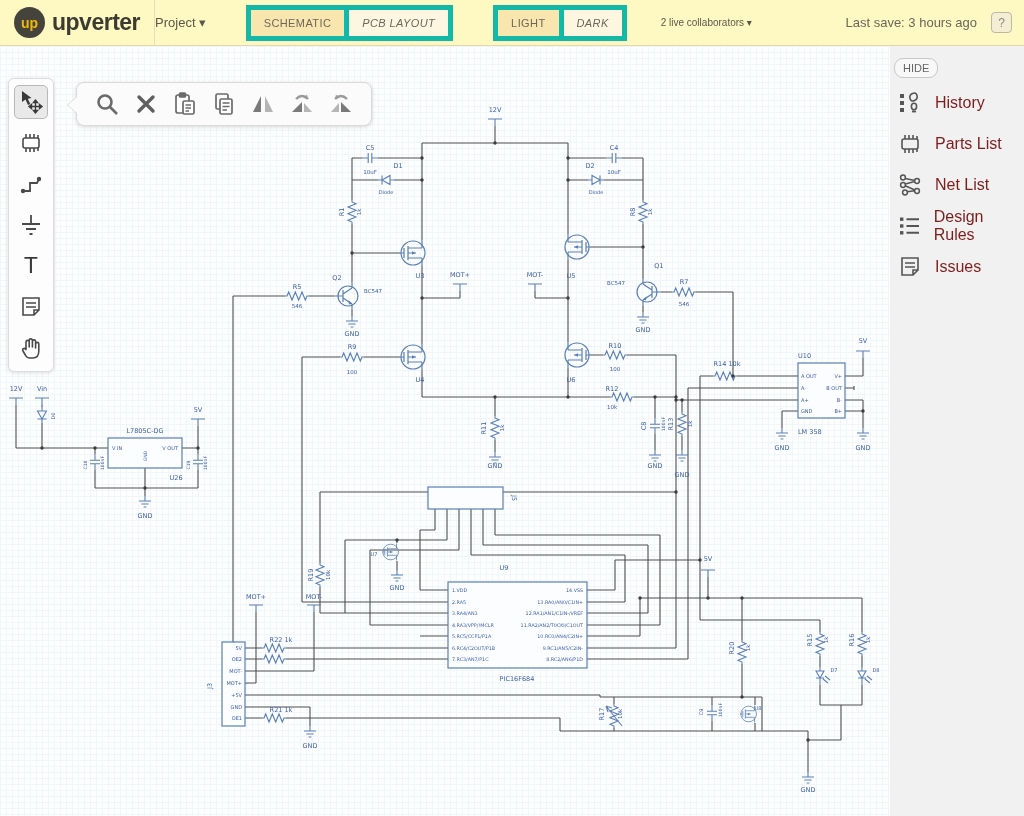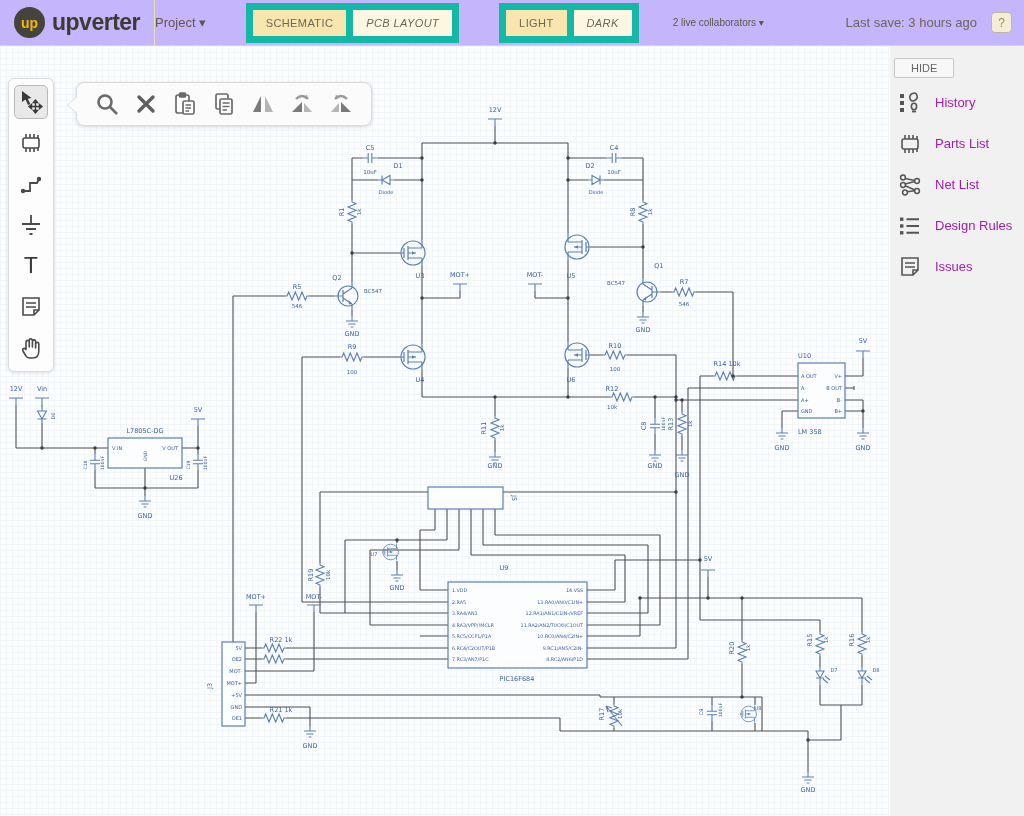--- a/index.html
+++ b/index.html
@@ -1,31 +1,31 @@
 <!DOCTYPE html>
 <html><head>
 <meta charset="utf-8">
 <style>
   * { margin:0; padding:0; box-sizing:border-box; }
   html,body { width:1024px; height:816px; overflow:hidden;
     font-family:"Liberation Sans", sans-serif; background:#fff; }
 
   
   .header { position:absolute; left:0; top:0; width:1024px; height:46px;
-    background:#c4b5fd; border-bottom:1px solid #e3d6ac;
+    background:#fef9c3; border-bottom:1px solid #e3d6ac;
     display:flex; align-items:center; }
   .logo-wrap { display:flex; align-items:center; gap:7px; padding:0 14px; height:100%; }
   .logo-circle { width:31px; height:31px; border-radius:50%; background:#45443c;
     color:#f2b705; font-weight:bold; font-size:14px; display:flex;
     align-items:center; justify-content:center; }
   .wordmark { font-size:23px; font-weight:bold; color:#3c3b33; letter-spacing:-0.5px; }
   .hsep { width:1px; height:46px; background:#e8ddb6; }
   .project { font-size:13px; color:#5c584a; cursor:pointer; white-space:nowrap; }
   .seg { display:flex; margin-left:40px; }
-  .hbtn { font-size:11px; color:#6d675a; padding:7px 13px; border:7px solid #14b8a6;
+  .hbtn { font-size:11px; color:#6d675a; padding:7px 13px; border:5px solid #14b8a6;
     background:#fdf6e0; cursor:pointer; letter-spacing:0.4px; white-space:nowrap; }
   .hbtn.active { background:#f8e6ae; }
   .seg .hbtn + .hbtn { border-left:none;font-style:italic; }
   .collab { margin-left:34px; font-size:10px; color:#5c584a; cursor:pointer; white-space:nowrap; }
   .lastsave { margin-left:auto; font-size:13px; color:#6a665a; white-space:nowrap; }
   .helpbtn { margin:0 12px 0 14px; width:21px; height:21px; border:1px solid #bdb8a2;
     border-radius:4px; background:#f6eed4; color:#8d897a; font-size:12px;
     display:flex; align-items:center; justify-content:center; cursor:pointer; }
 
   
@@ -56,25 +56,25 @@
   .bubble::before { content:""; position:absolute; left:-9px; top:14px;
     border-top:8px solid transparent; border-bottom:8px solid transparent;
     border-right:9px solid #fbfbfb; filter:drop-shadow(-1px 0 0 #dadada); }
   .bicon { width:32px; height:32px; display:flex; align-items:center;
     justify-content:center; cursor:pointer; }
 
   
   .rightpanel { position:absolute; right:0; top:0; width:134px; height:770px;
     background:#f1f1f1; }
   .hidebtn { margin:12px 0 4px 4px; display:inline-block; font-size:11px; color:#666;
-    border:1px solid #c8c8c8; background:#f8f8f8; border-radius:2px;
-    padding:3px 16px; cursor:pointer; }
+    border:1px solid #c8c8c8; background:#f8f8f8; border-radius:9px;
+    padding:3px 8px; cursor:pointer; }
   .rp-item { display:flex; align-items:center; gap:12px; height:41px;
     padding-left:7px; cursor:pointer; }
-  .rp-item span.lbl { font-size:13px; color:#a21caf; }
+  .rp-item span.lbl { font-size:16px; color:#7f1d1d; }
 
   svg text { font-family:"DejaVu Sans", sans-serif; }
 </style>
 </head>
 <body>
 
 <div class="header">
   <div class="logo-wrap">
     <div class="logo-circle">up</div>
     <div class="wordmark">upverter</div>

